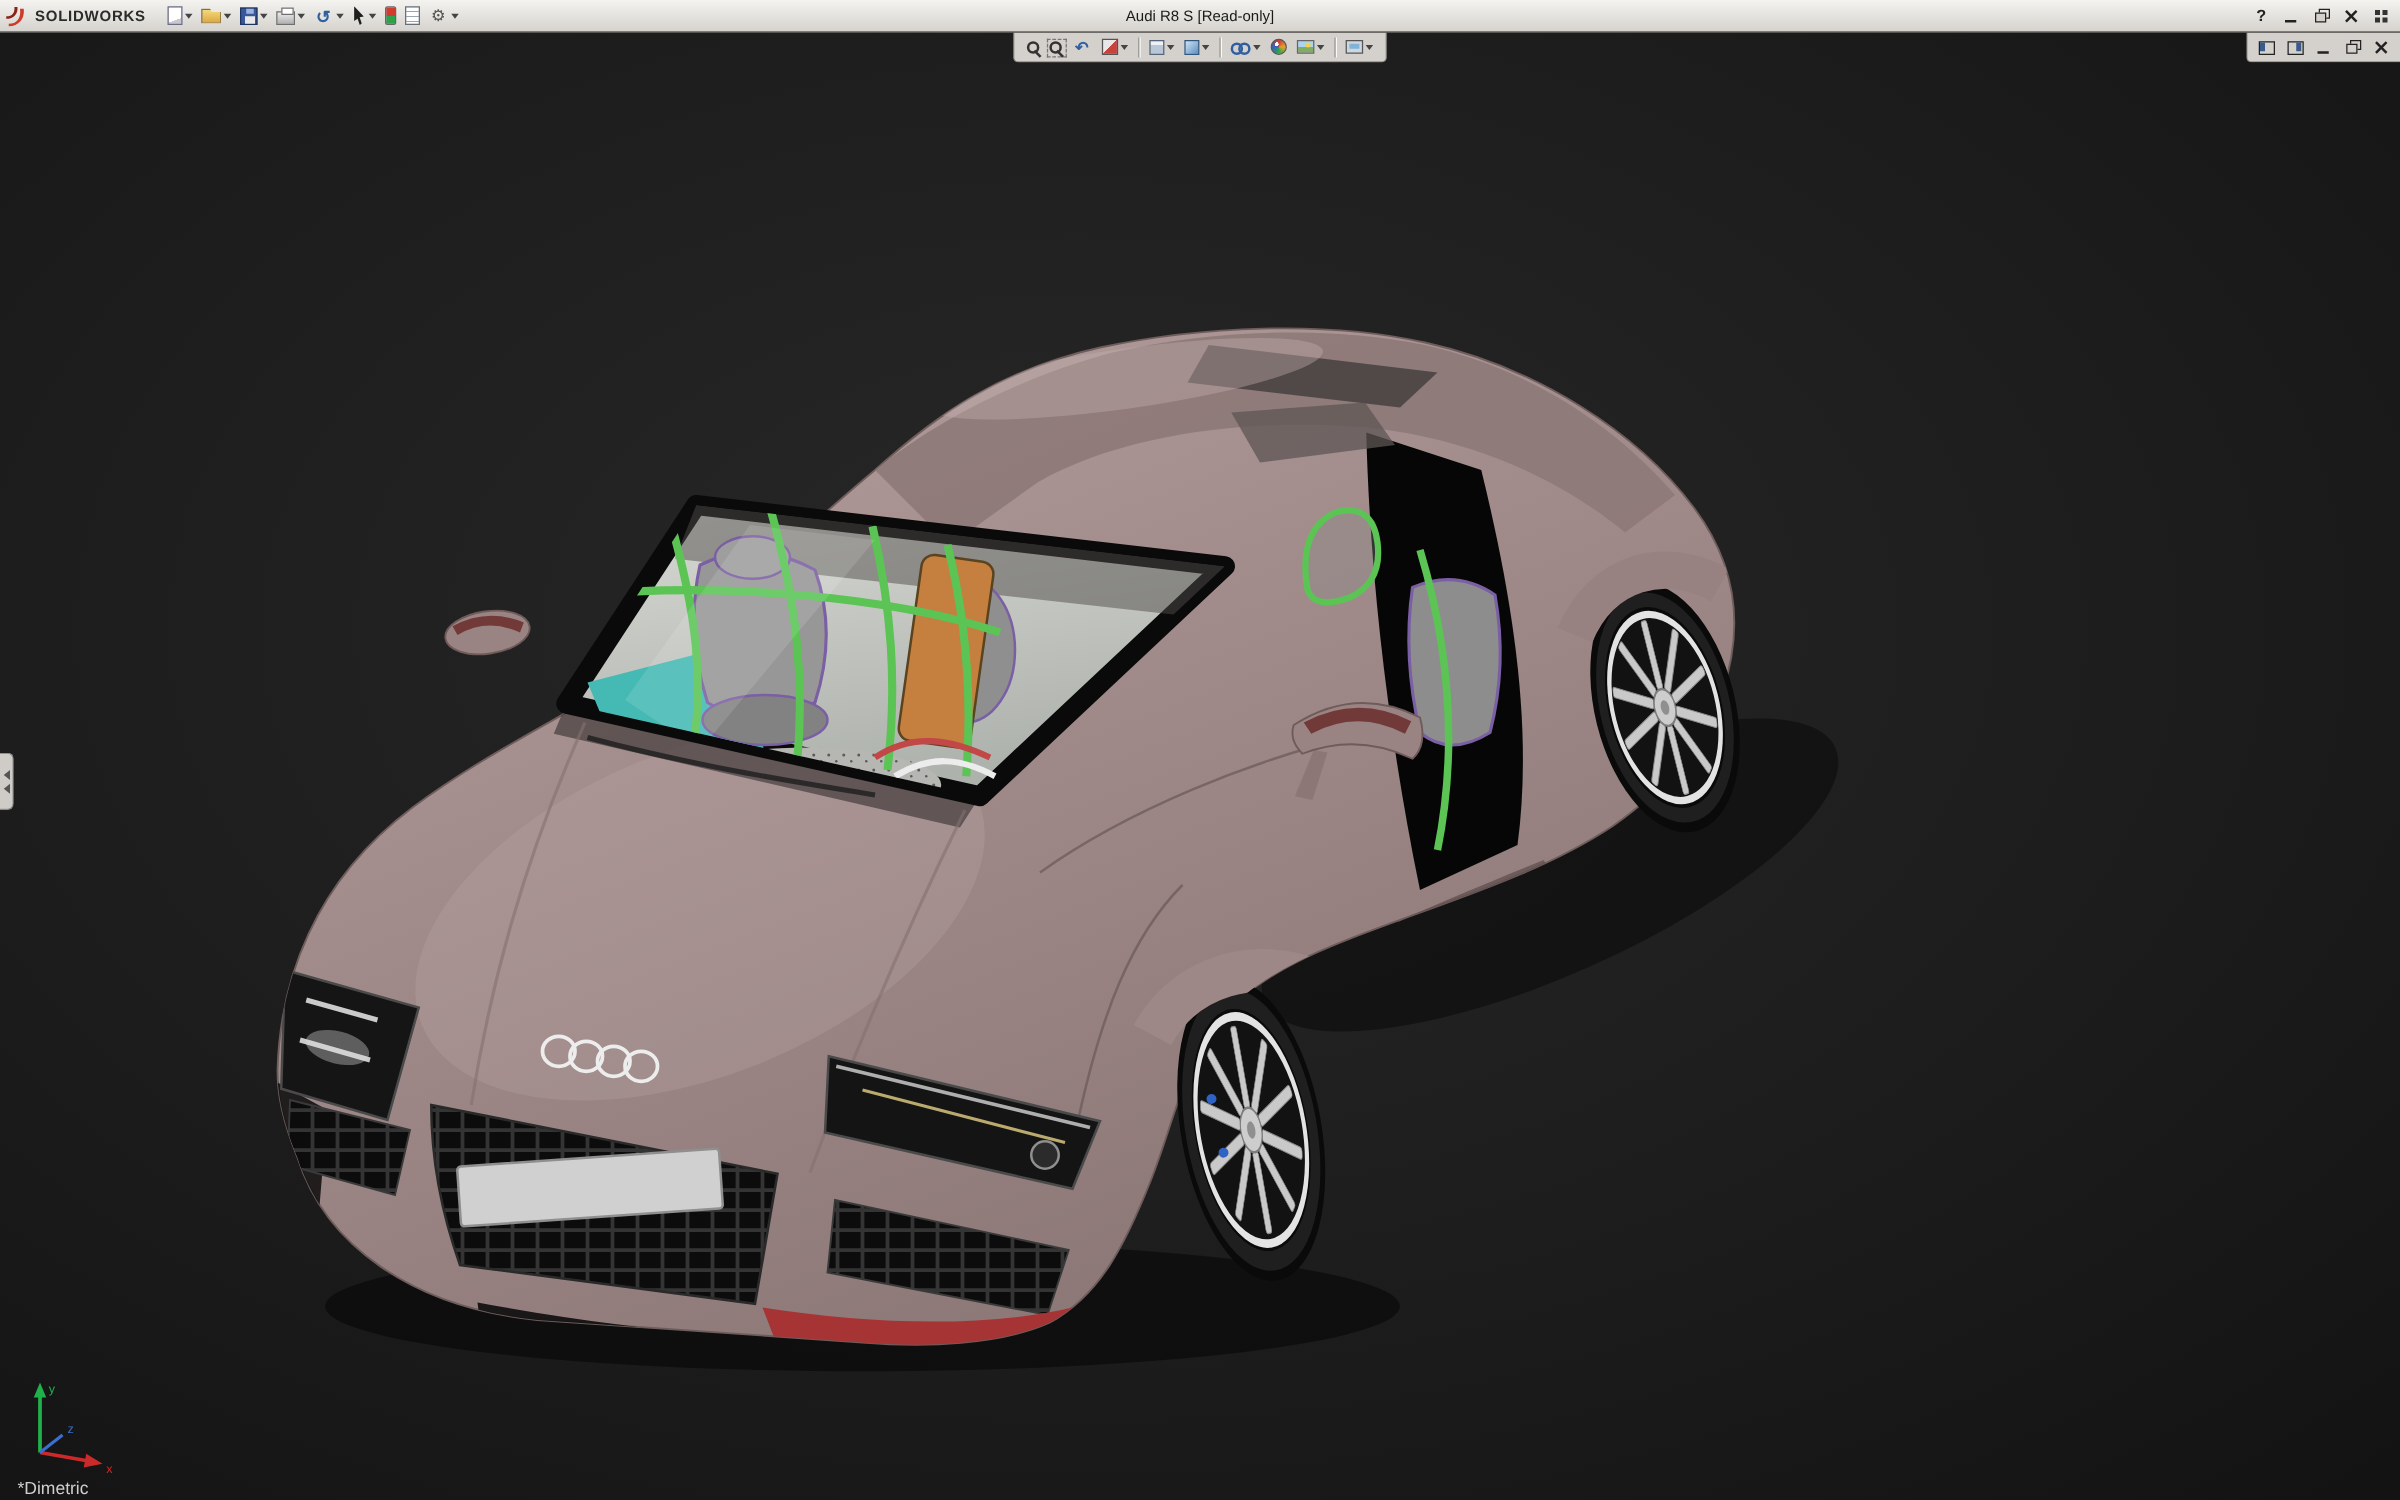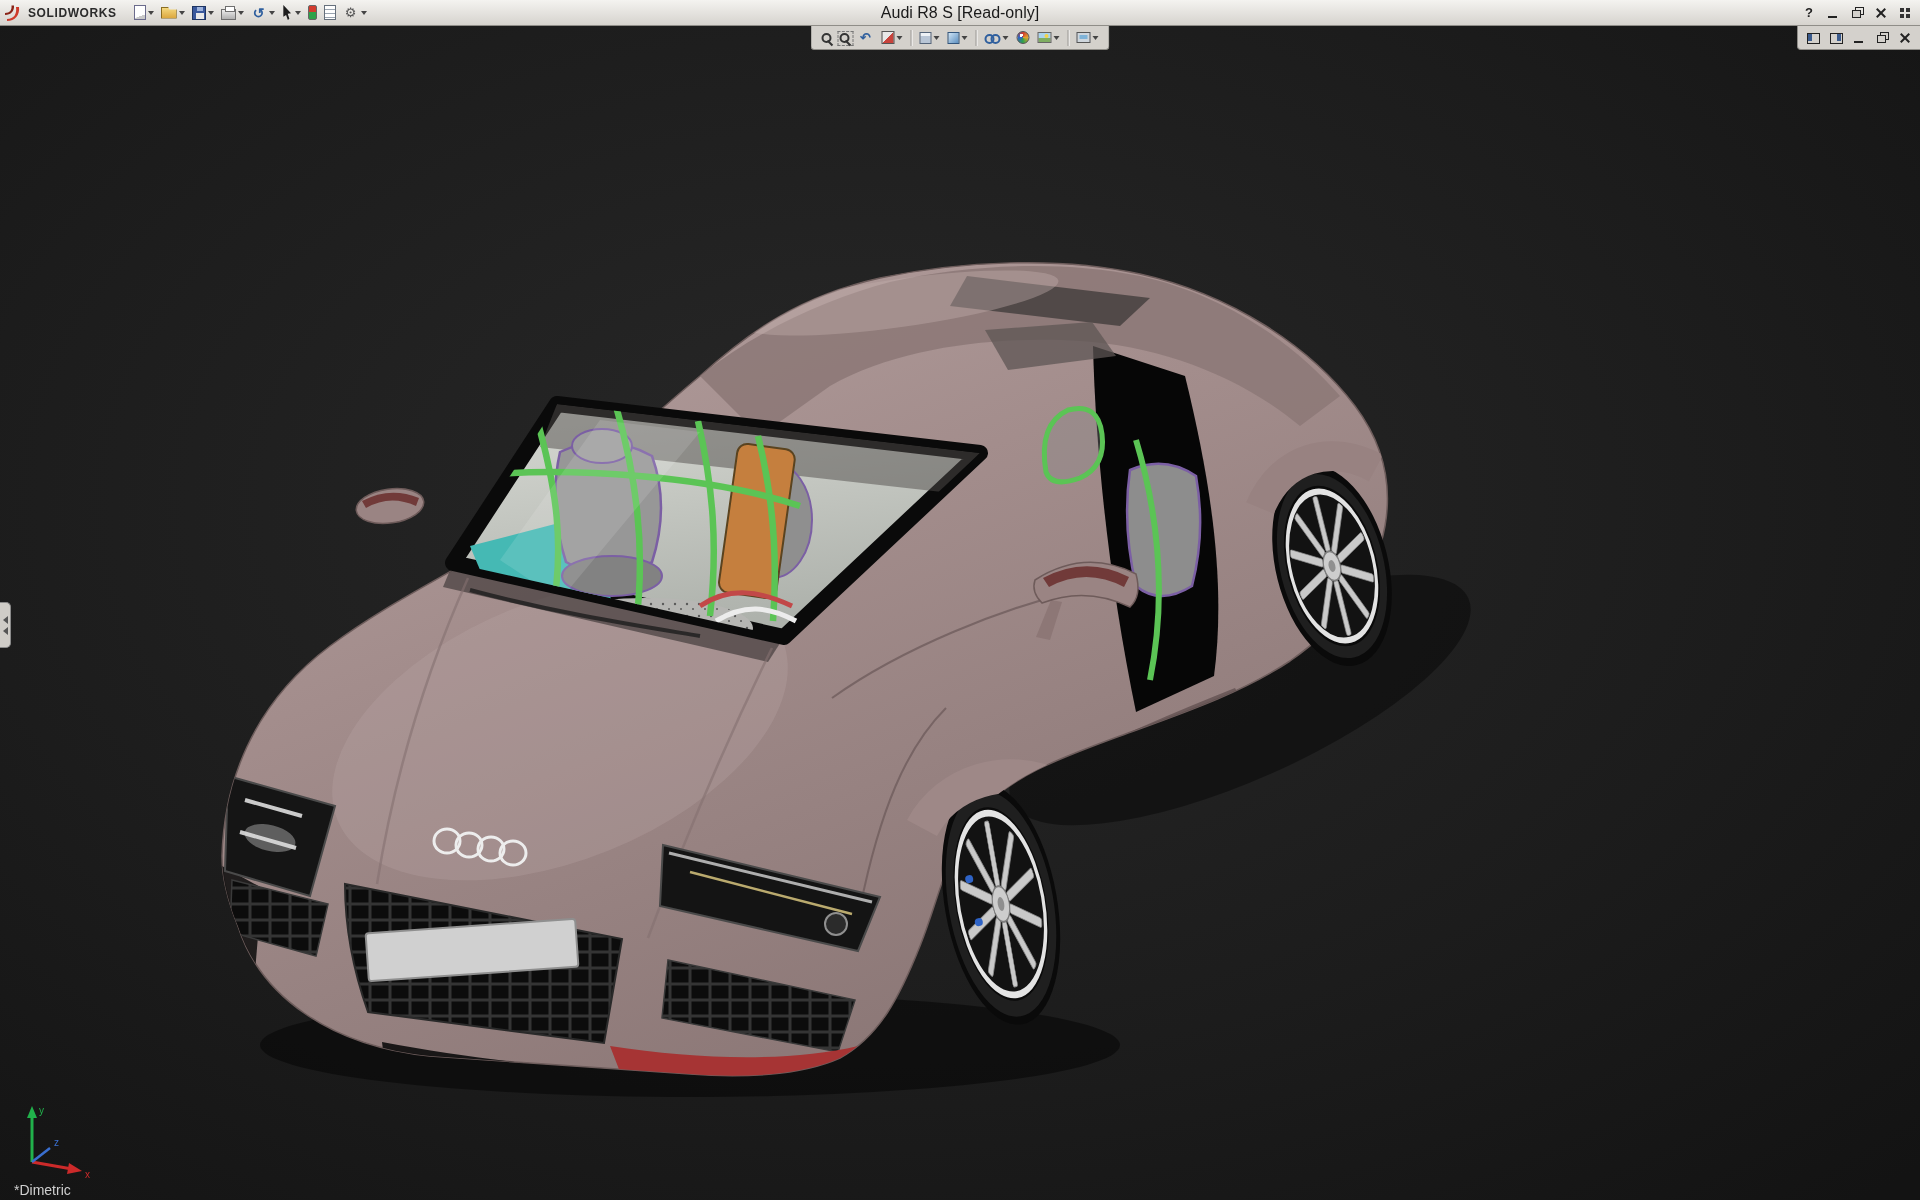--- a/index.html
+++ b/index.html
@@ -8,21 +8,21 @@
        font-family:"Liberation Sans",sans-serif;background:#1a1a1a;}
 
   
   .titlebar{position:absolute;top:0;left:0;right:0;height:26px;
     background:linear-gradient(#f4f3f0,#d6d3ce);
     border-bottom:1px solid #8f8d88;display:flex;align-items:center;padding:12px 4px;z-index:10;}
   .logo{display:flex;align-items:center;gap:4px;margin-right:14px;}
   .brand{font-weight:bold;font-size:12px;color:#2b2b2b;letter-spacing:.6px;}
   .main-toolbar{display:flex;align-items:center;gap:1px;}
   .win-title{position:absolute;left:50%;transform:translateX(-50%);
-    font-size:16px;color:#1a1a1a;white-space:nowrap;}
+    font-size:12px;color:#1a1a1a;white-space:nowrap;}
   .titlebar-controls{margin-left:auto;display:flex;align-items:center;gap:2px;}
 
   
   .tbtn{display:flex;align-items:center;gap:2px;padding:2px 3px;border-radius:2px;height:21px;cursor:default;}
   .ticon{display:inline-flex;align-items:center;justify-content:center;width:16px;height:16px;position:relative;}
   .caret{width:0;height:0;border-left:3px solid transparent;border-right:3px solid transparent;border-top:4px solid #444;}
   .tsep{width:1px;height:16px;background:#9a9894;box-shadow:1px 0 #fff;margin:0 3px;}
 
   
   .i-new-document{width:12px;height:15px;background:linear-gradient(160deg,#fff 72%,#c9c9c9 73%);border:1px solid #6b6b8c;}

